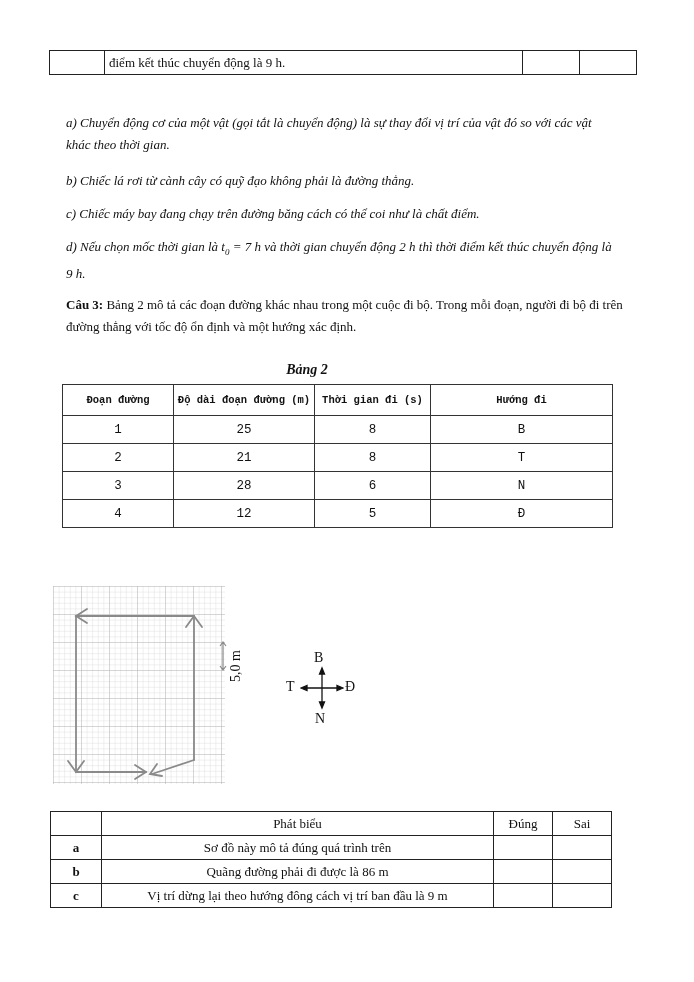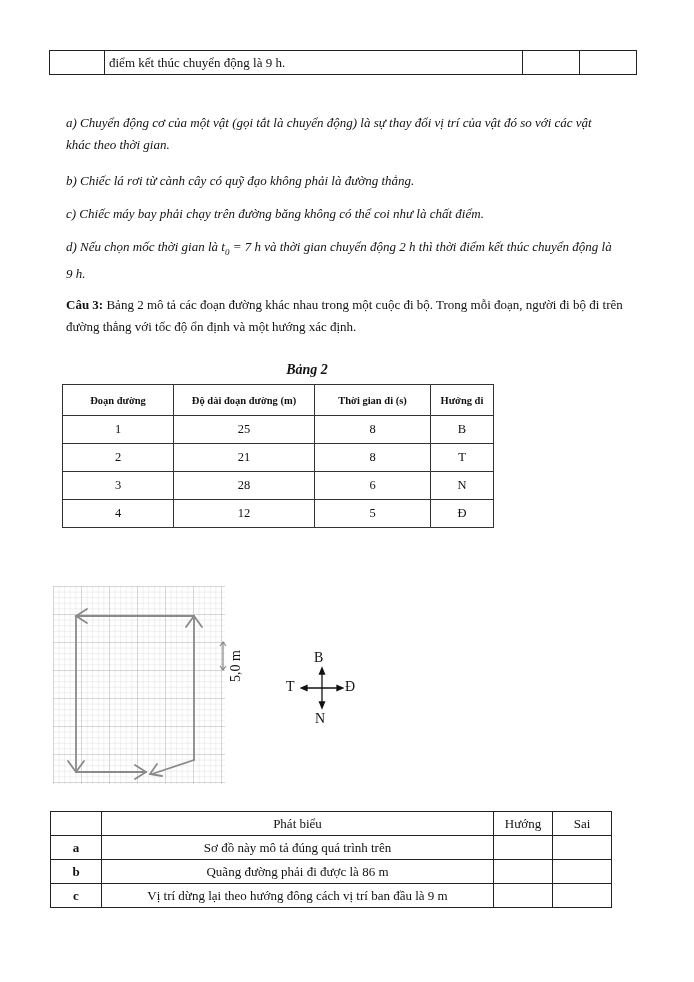--- a/index.html
+++ b/index.html
@@ -5,21 +5,21 @@
   html,body{margin:0;padding:0;background:#fff;}
   body{width:694px;height:982px;position:relative;overflow:hidden;font-family:"Liberation Serif","DejaVu Serif",serif;color:#111;}
   .abs{position:absolute;}
   table{border-collapse:collapse;}
   .top-table{left:49px;top:50px;width:588px;height:25px;}
   .top-table td{border:1px solid #222;font-size:13px;padding:0 4px;height:22px;vertical-align:middle;}
   .para{left:66px;font-size:13px;line-height:22px;width:600px;}
   .ital{font-style:italic;}
   .bold{font-weight:bold;}
   .caption{left:67px;width:480px;top:362px;text-align:center;font-weight:bold;font-style:italic;font-size:14px;}
-  .t2{left:62px;top:384px;width:432px;font-family:Liberation Serif, serif;}
+  .t2{left:62px;top:384px;width:551px;font-family:Liberation Mono, monospace;}
   .t2 td,.t2 th{border:1px solid #333;text-align:center;font-size:12.5px;height:27px;padding:0;}
   .t2 th{font-weight:bold;font-size:10.5px;height:30px;}
   .grid{left:53px;top:586px;}
   .q-table{left:50px;top:811px;width:562px;}
   .q-table td,.q-table th{border:1px solid #222;font-size:13px;height:23px;padding:0 5px;text-align:center;}
   .q-table th{font-weight:normal;text-align:center;}
   .q-table td.lbl{text-align:center;font-weight:bold;}
 </style>
 </head>
 <body>
@@ -33,21 +33,21 @@
     <td style="width:48px"></td>
   </tr>
 </tbody>
   </table>
 
 <div class="abs para ital" style="top:112px">
   <div>a) Chuyển động cơ của một vật (gọi tắt là chuyển động) là sự thay đổi vị trí của vật đó so với các vật</div>
   <div>khác theo thời gian.</div>
 </div>
 <div class="abs para ital" style="top:170px">b) Chiếc lá rơi từ cành cây có quỹ đạo không phải là đường thẳng.</div>
-<div class="abs para ital" style="top:203px">c) Chiếc máy bay phải chạy trên đường băng không có thể coi như là chất điểm.</div>
+<div class="abs para ital" style="top:203px">c) Chiếc máy bay đang chạy trên đường băng cách có thể coi như là chất điểm.</div>
 <div class="abs para ital" style="top:236px">
   <div><span>d) Nếu chọn mốc thời gian là t</span><sub style="font-size:9px">0</sub><span> = 7 h và thời gian chuyển động 2 h thì thời điểm kết thúc chuyển động là</span></div>
   <div>9 h.</div>
 </div>
 
 <div class="abs para" style="top:294px">
   <div><span class="bold">Câu 3:</span><span> Bảng 2 mô tả các đoạn đường khác nhau trong một cuộc đi bộ. Trong mỗi đoạn, người đi bộ đi trên</span></div>
   <div>đường thẳng với tốc độ ổn định và một hướng xác định.</div>
 </div>
 
@@ -129,21 +129,21 @@
     <path d="M1 22 L7 19.5 L7 24.5 Z"></path>
     <path d="M43 22 L37 19.5 L37 24.5 Z"></path>
   </g>
 </svg>
 
 <table class="abs q-table">
   <tbody>
       <tr>
     <th style="width:40px"></th>
     <th>Phát biểu</th>
-    <th style="width:48px">Hướng</th>
+    <th style="width:48px">Đúng</th>
     <th style="width:48px">Sai</th>
   </tr>
   <tr>
     <td class="lbl">a</td>
     <td>Sơ đồ này mô tả đúng quá trình trên</td>
     <td></td>
     <td></td>
   </tr>
   <tr>
     <td class="lbl">b</td>

